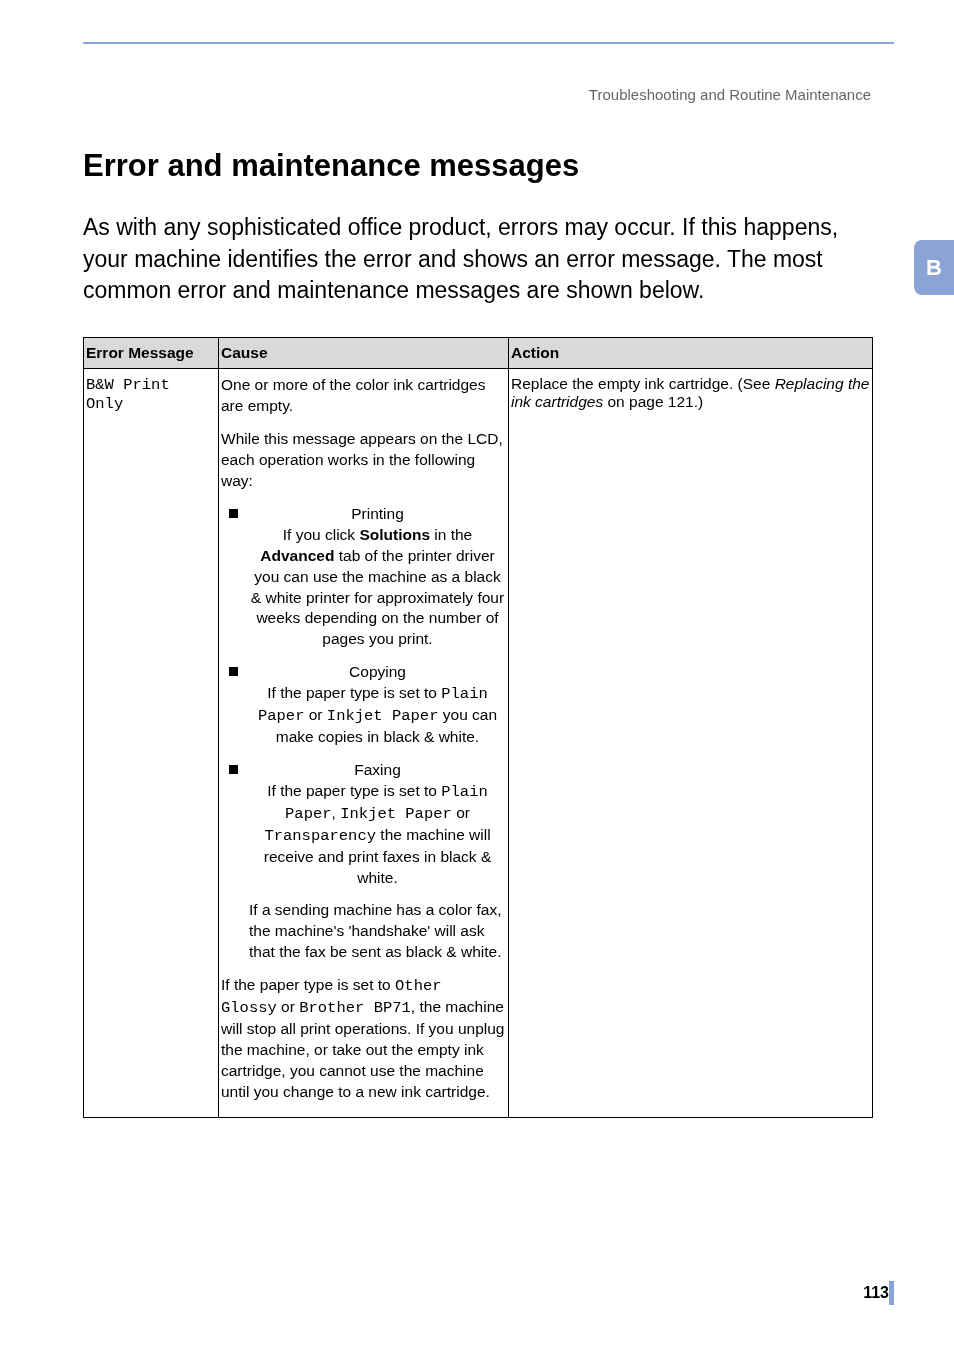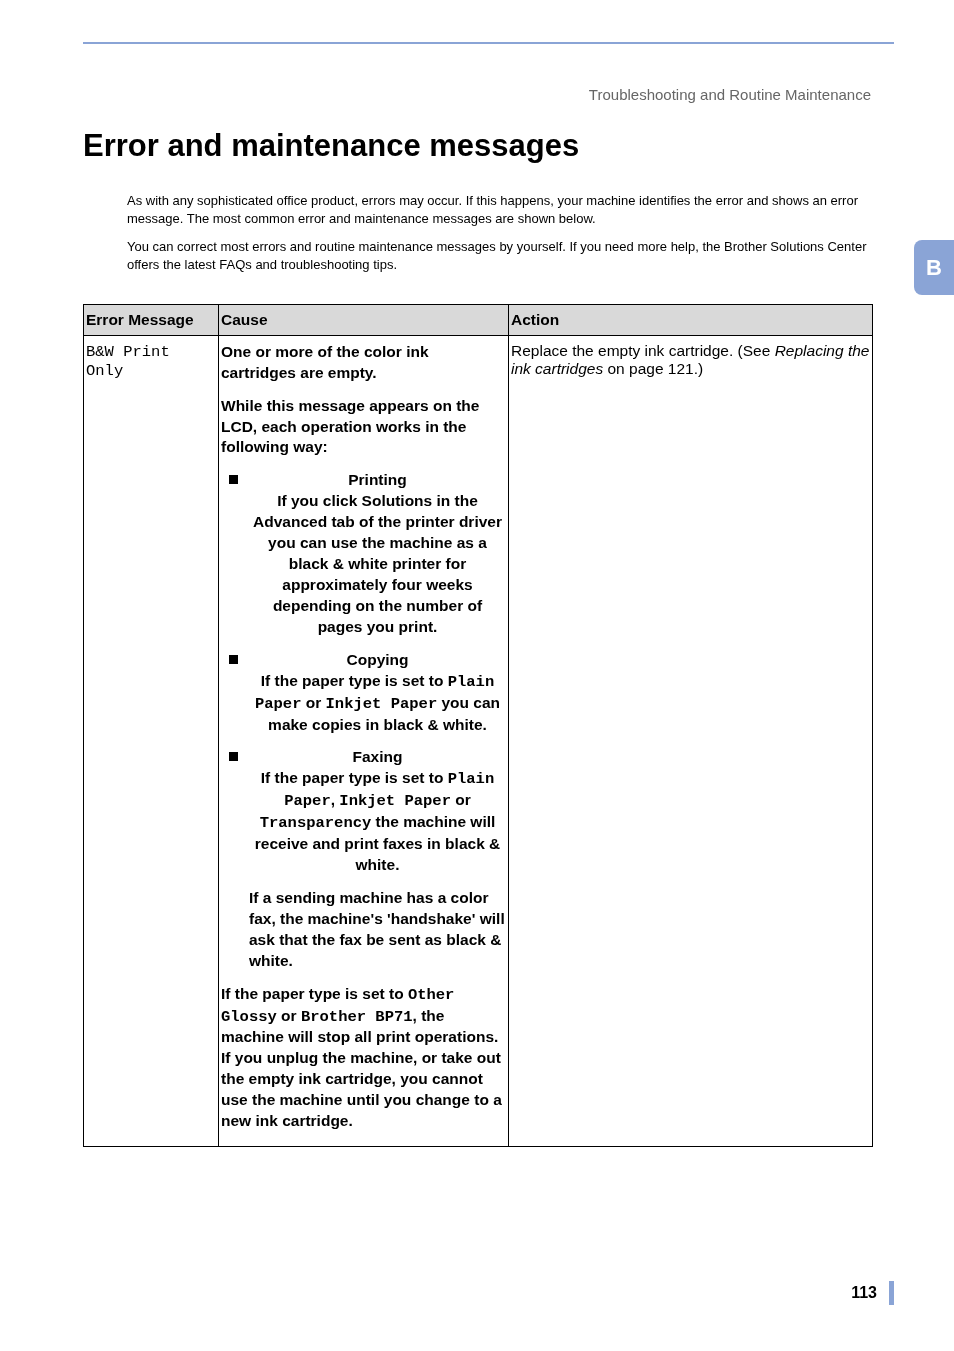--- a/index.html
+++ b/index.html
@@ -45,26 +45,26 @@
     .content {
       position: absolute;
       top: 128px;
       left: 83px;
       width: 790px;
     }
     h1 {
       font-size: 31px;
       font-weight: bold;
       margin-bottom: 28px;
+      margin-top: 20px;
     }
     .intro p {
-      font-size: 13px;
+      font-size: 23px;
       line-height: 1.38;
       margin-bottom: 10px;
-      margin-left: 44px;
     }
     .intro a {
       color: #000;
       text-decoration: underline;
     }
     table {
       width: 100%;
       border-collapse: collapse;
       margin-top: 30px;
       font-size: 15.5px;
@@ -98,21 +98,21 @@
       background: #000;
     }
     .li-head { display: block; }
     .italic { font-style: italic; }
     .pagefoot {
       position: absolute;
       bottom: 46px;
       right: 60px;
       display: flex;
       align-items: center;
-      gap: 12px;
+      gap: 0;
     }
     .pagefoot .num {
       font-size: 16px;
       font-weight: bold;
     }
     .pagefoot .bar {
       width: 5px;
       height: 24px;
       background: #8aa4d6;
     }
@@ -124,37 +124,36 @@
 
 <div class="breadcrumb">Troubleshooting and Routine Maintenance</div>
 
 <div class="side-tab">B</div>
 
 <div class="content">
   <h1>Error and maintenance messages</h1>
 
   <div class="intro">
     <p>As with any sophisticated office product, errors may occur. If this happens, your machine identifies the error and shows an error message. The most common error and maintenance messages are shown below.</p>
-    <p>You can correct most errors and routine maintenance messages by yourself. If you need more help, the Brother Solutions Center offers the latest FAQs and troubleshooting tips.</p>
   </div>
 
   <table>
     <thead>
       <tr>
         <th>Error Message</th>
         <th>Cause</th>
         <th>Action</th>
       </tr>
     </thead>
     <tbody>
       <tr>
         <td style="width:135px;">
           <span class="mono">B&amp;W Print Only</span>
         </td>
-        <td style="width:290px;font-weight:bold;">
+        <td style="width:290px;">
           <div class="cause-block">One or more of the color ink cartridges are empty.</div>
           <div class="cause-block">While this message appears on the LCD, each operation works in the following way:</div>
           <ul>
             <li>
               <span class="bullet"></span>
               <span class="li-head">Printing</span>
               <span>If you click </span><b>Solutions</b><span> in the </span><b>Advanced</b><span> tab of the printer driver you can use the machine as a black &amp; white printer for approximately four weeks depending on the number of pages you print.</span>
             </li>
             <li>
               <span class="bullet"></span>

